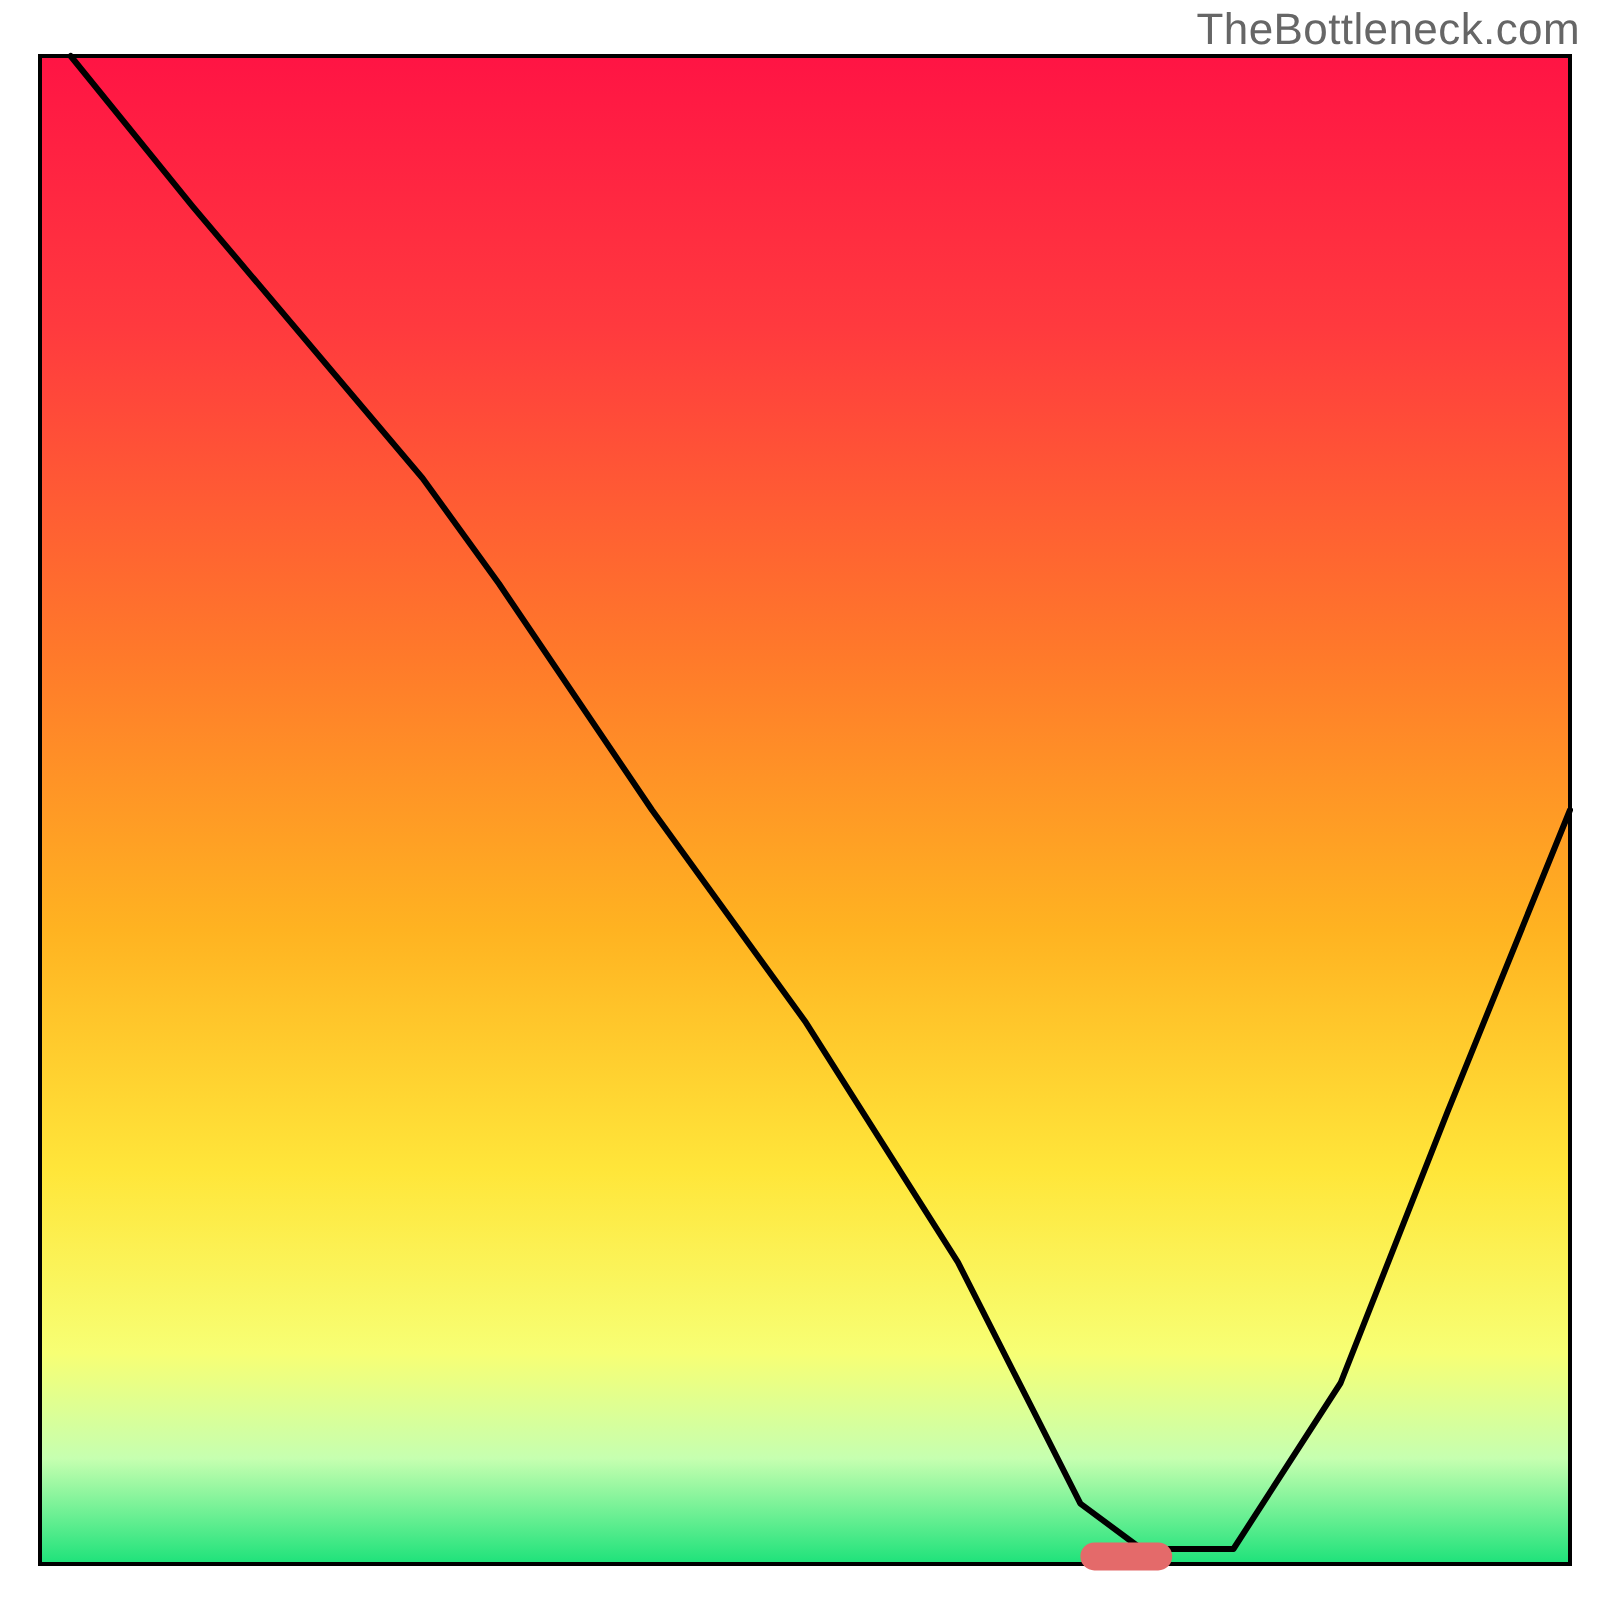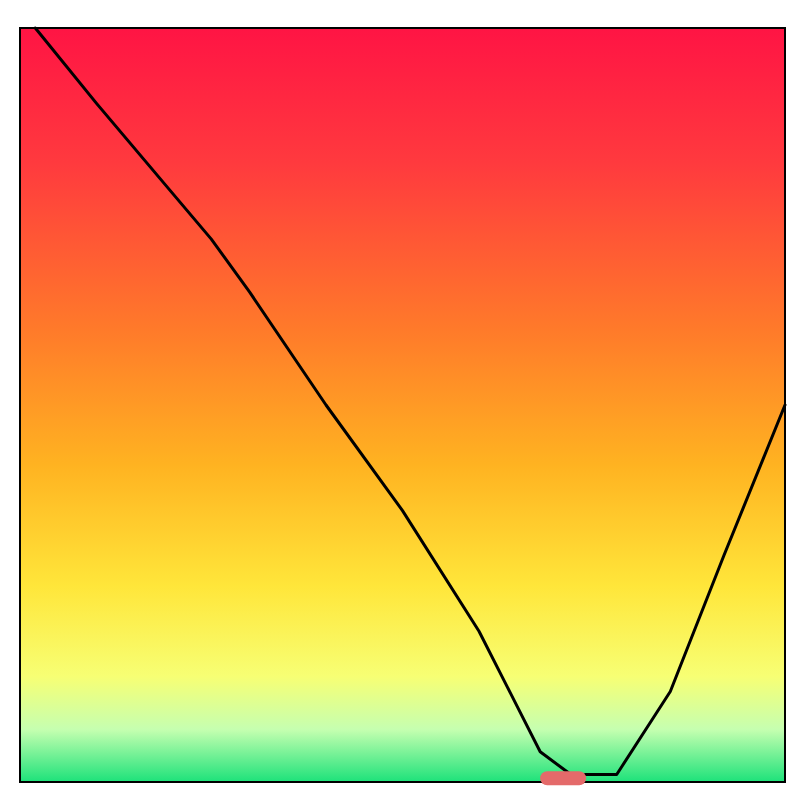--- a/index.html
+++ b/index.html
@@ -26,20 +26,21 @@
     user-select: none;
   }
   svg {
     display: block;
   }
 </style>
 </head>
 <body>
 <div class="wrap">
 
+<div class="watermark">TheBottleneck.com</div>
 
 <svg id="chart" width="800" height="800" viewBox="0 0 800 800">
   <defs>
     <linearGradient id="bg-grad" x1="0" y1="0" x2="0" y2="1">
           <stop offset="0%" stop-color="#ff1444"></stop>
           <stop offset="18%" stop-color="#ff3a3e"></stop>
           <stop offset="40%" stop-color="#ff7a2a"></stop>
           <stop offset="58%" stop-color="#ffb321"></stop>
           <stop offset="74%" stop-color="#ffe63a"></stop>
           <stop offset="86%" stop-color="#f7ff74"></stop>

